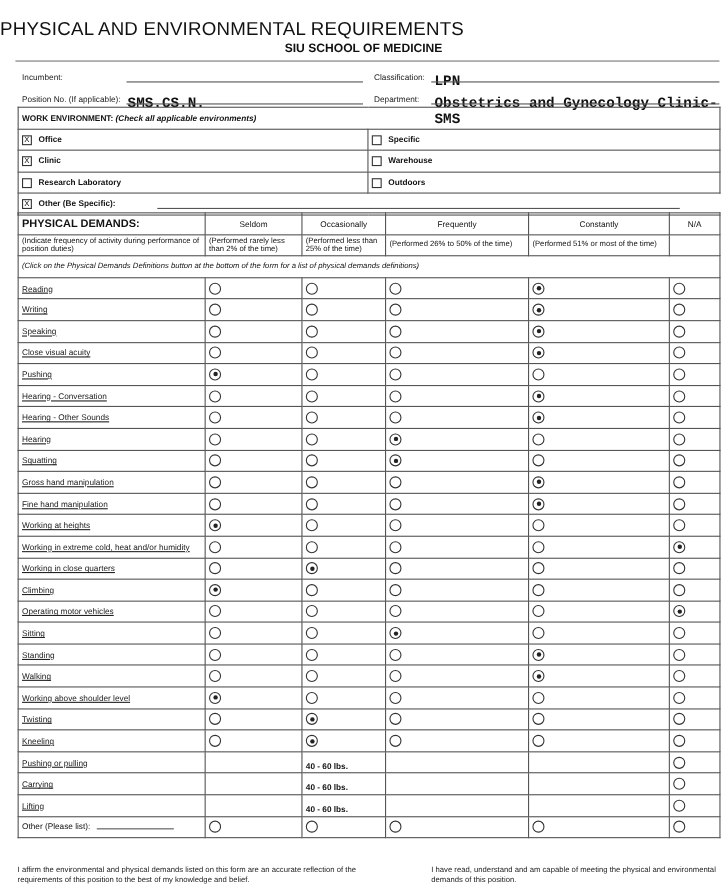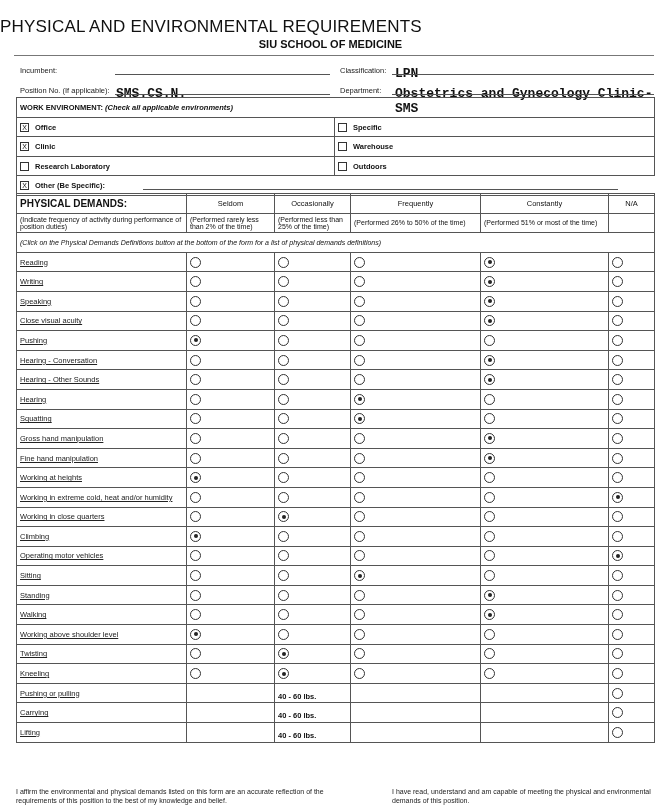--- a/index.html
+++ b/index.html
@@ -283,18 +283,26 @@
     <td><span class="radio"></span></td>
         </tr>
         <tr>
           <td><span class="lbl">Lifting</span></td>
     <td></td>
     <td class="bold" style="padding-top:6px">40 - 60 lbs.</td>
     <td></td>
           <td></td>
     <td><span class="radio"></span></td>
         </tr>
+        <tr>
+          <td><span>Other (Please list):</span><span style="display:inline-block;width:70px;border-bottom:1px solid #555;margin-left:6px"></span></td>
+          <td><span class="radio"></span></td>
+          <td><span class="radio"></span></td>
+          <td><span class="radio"></span></td>
+          <td><span class="radio"></span></td>
+          <td><span class="radio"></span></td>
+        </tr>
       </tbody>
   </table>
 
   <div class="foot" style="top:787px;left:16px;width:340px">I affirm the environmental and physical demands listed on this form are an accurate reflection of the requirements of this position to the best of my knowledge and belief.</div>
   <div class="foot" style="top:787px;left:392px;width:260px">I have read, understand and am capable of meeting the physical and environmental demands of this position.</div>
 </div>
 
 </body></html>

